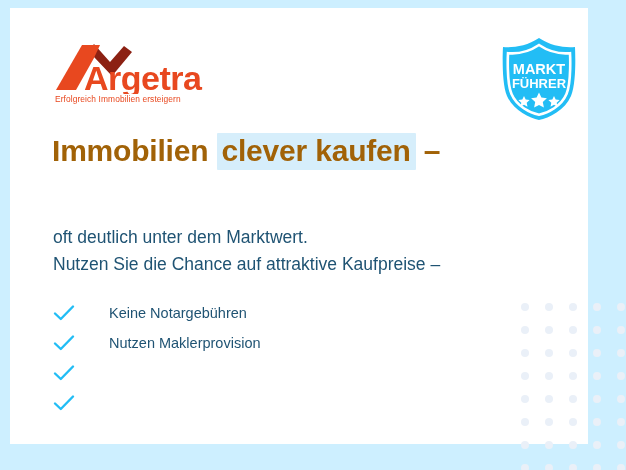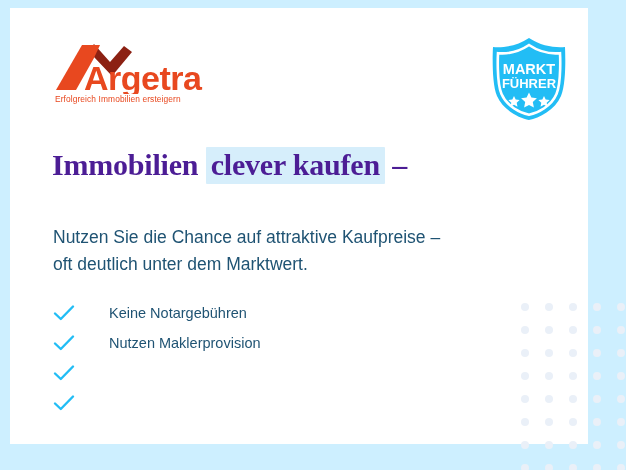--- a/index.html
+++ b/index.html
@@ -64,41 +64,40 @@
     font-size: 8.4px;
     font-weight: normal;
     letter-spacing: .1px;
     color: #e8481f;
     white-space: nowrap;
   }
 
   
   .badge {
     position: absolute;
-    left: 487px;
+    left: 497px;
     top: 36px;
     width: 84px;
     height: 86px;
     z-index: 3;
   }
   .badge svg { display: block; }
 
   
   .headline {
     position: absolute;
     left: 52px;
-    top: 146px;
+    top: 132px;
     width: 470px;
     font-size: 30px;
     line-height: 38px;
     font-weight: bold;
-    color: #4c1d95;
+    color: #a16207;
     letter-spacing: -0.2px;
     z-index: 3;
-    font-family: Liberation Serif, serif;
   }
   .hl {
     background: #d6eefb;
     padding: 1px 5px 3px 5px;
     border-radius: 1px;
   }
 
   
   .subtitle {
     position: absolute;
@@ -214,22 +213,22 @@
       <path d="M42 56.5 l2.4 5.1 5.5 .7 -4.1 3.8 1.1 5.5 -4.9 -2.7 -4.9 2.7 1.1 -5.5 -4.1 -3.8 5.5 -.7 Z" fill="#ffffff"></path>
       <path d="M57 60 l1.7 3.6 3.9 .5 -2.9 2.7 .8 3.9 -3.5 -1.9 -3.5 1.9 .8 -3.9 -2.9 -2.7 3.9 -.5 Z" fill="#ffffff"></path>
     </svg>
   </div>
 
   <div class="headline">
     <div><span>Immobilien </span><span class="hl">clever kaufen</span><span> –</span></div>
   </div>
 
   <div class="subtitle">
+    <div>oft deutlich unter dem Marktwert.</div>
     <div>Nutzen Sie die Chance auf attraktive Kaufpreise –</div>
-    <div>oft deutlich unter dem Marktwert.</div>
   </div>
 
   <div class="checklist">
 
     <div class="check-item">
       <span class="check-icon">
         <svg width="22" height="18" viewBox="0 0 22 18">
             <path d="M2 9.5 L7.8 15 L20 2.5" fill="none" stroke="#22bdf5" stroke-width="2.4" stroke-linecap="round" stroke-linejoin="round"></path>
           </svg>
       </span>

